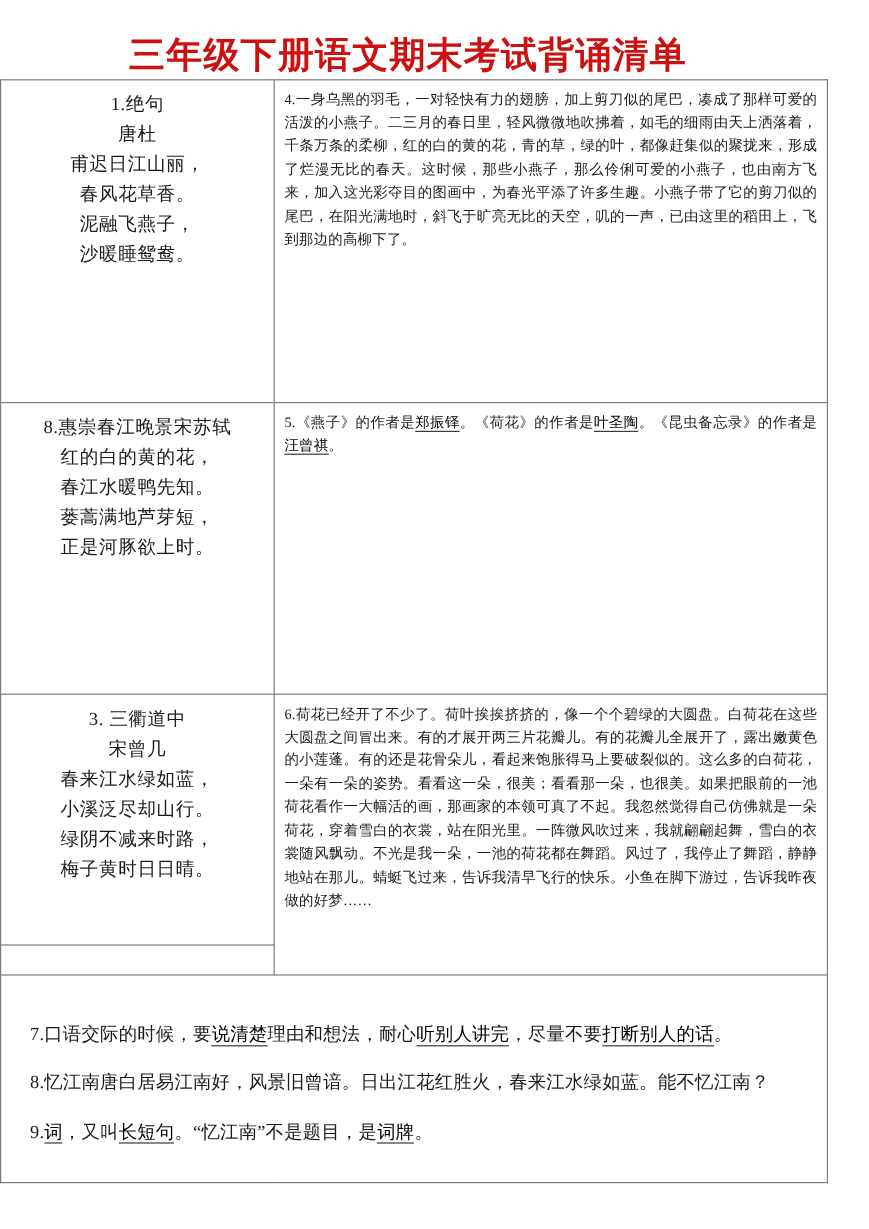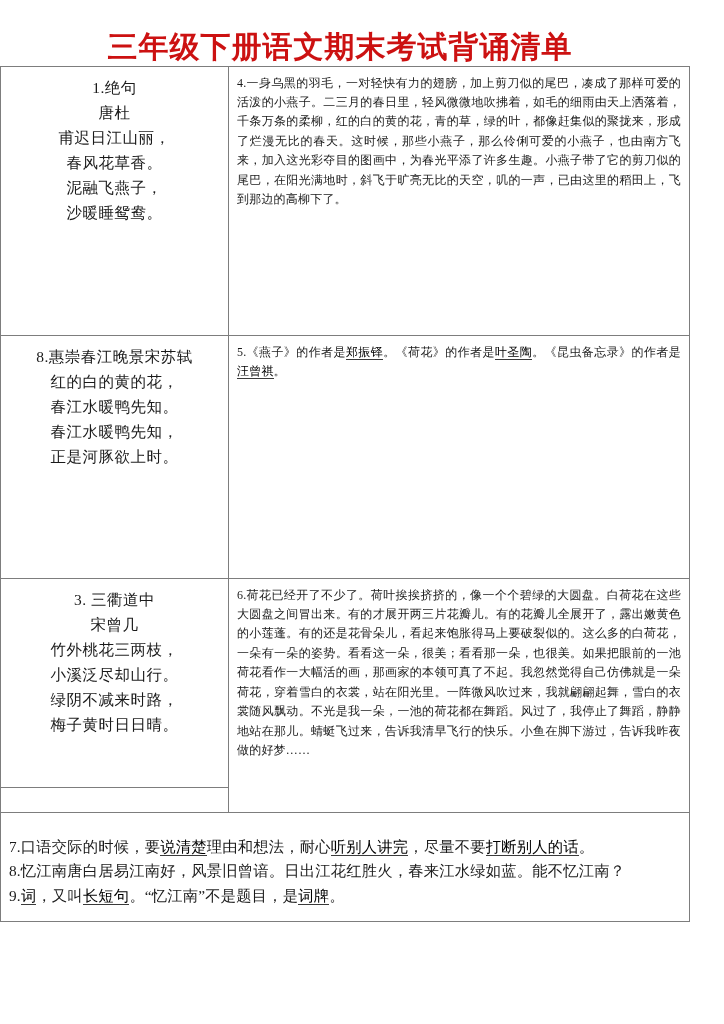--- a/index.html
+++ b/index.html
@@ -100,21 +100,21 @@
 
   
   .notes {
     font-size: 15.3px;
     line-height: 1.62;
     padding: 22px 8px 12px 8px;
     text-align: justify;
     text-justify: inter-character;
     letter-spacing: 0.2px;
   }
-  .notes p { margin: 0; }
+  .notes p { margin: 16px; }
 </style>
 </head>
 <body>
 
 <div class="page">
 
   <h1 class="doc-title">三年级下册语文期末考试背诵清单</h1>
 
 
   <table class="sheet">
@@ -142,39 +142,39 @@
         </td>
       </tr>
 
       <tr>
         <td style="height:242px;">
           <div class="vcenter">
             <div class="poem">
               <span class="ln">8.惠崇春江晚景宋苏轼</span>
               <span class="ln">红的白的黄的花，</span>
               <span class="ln">春江水暖鸭先知。</span>
-              <span class="ln">春江水暖鸭先知，</span>
+              <span class="ln">蒌蒿满地芦芽短，</span>
               <span class="ln">正是河豚欲上时。</span>
             </div>
           </div>
         </td>
         <td style="height:118px;">
           <div class="prose">
             <span>5.《燕子》的作者是</span><span class="hl">郑振铎</span><span>。《荷花》的作者是</span><span class="hl">叶圣陶</span><span>。《昆虫备忘录》的作者是</span><span class="hl">汪曾祺</span><span>。</span>
           </div>
         </td>
       </tr>
 
       <tr>
         <td style="height:208px;">
           <div class="vcenter">
             <div class="poem">
               <span class="ln">3. 三衢道中</span>
               <span class="ln">宋曾几</span>
-              <span class="ln">竹外桃花三两枝，</span>
+              <span class="ln">春来江水绿如蓝，</span>
               <span class="ln">小溪泛尽却山行。</span>
               <span class="ln">绿阴不减来时路，</span>
               <span class="ln">梅子黄时日日晴。</span>
             </div>
           </div>
         </td>
         <td rowspan="2">
           <div class="prose">6.荷花已经开了不少了。荷叶挨挨挤挤的，像一个个碧绿的大圆盘。白荷花在这些大圆盘之间冒出来。有的才展开两三片花瓣儿。有的花瓣儿全展开了，露出嫩黄色的小莲蓬。有的还是花骨朵儿，看起来饱胀得马上要破裂似的。这么多的白荷花，一朵有一朵的姿势。看看这一朵，很美；看看那一朵，也很美。如果把眼前的一池荷花看作一大幅活的画，那画家的本领可真了不起。我忽然觉得自己仿佛就是一朵荷花，穿着雪白的衣裳，站在阳光里。一阵微风吹过来，我就翩翩起舞，雪白的衣裳随风飘动。不光是我一朵，一池的荷花都在舞蹈。风过了，我停止了舞蹈，静静地站在那儿。蜻蜓飞过来，告诉我清早飞行的快乐。小鱼在脚下游过，告诉我昨夜做的好梦……</div>
         </td>
       </tr>

